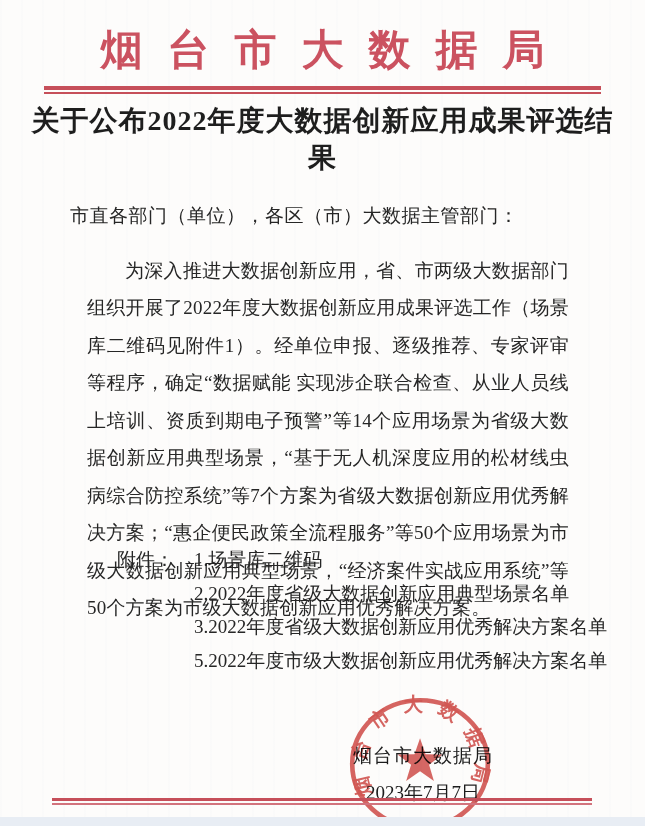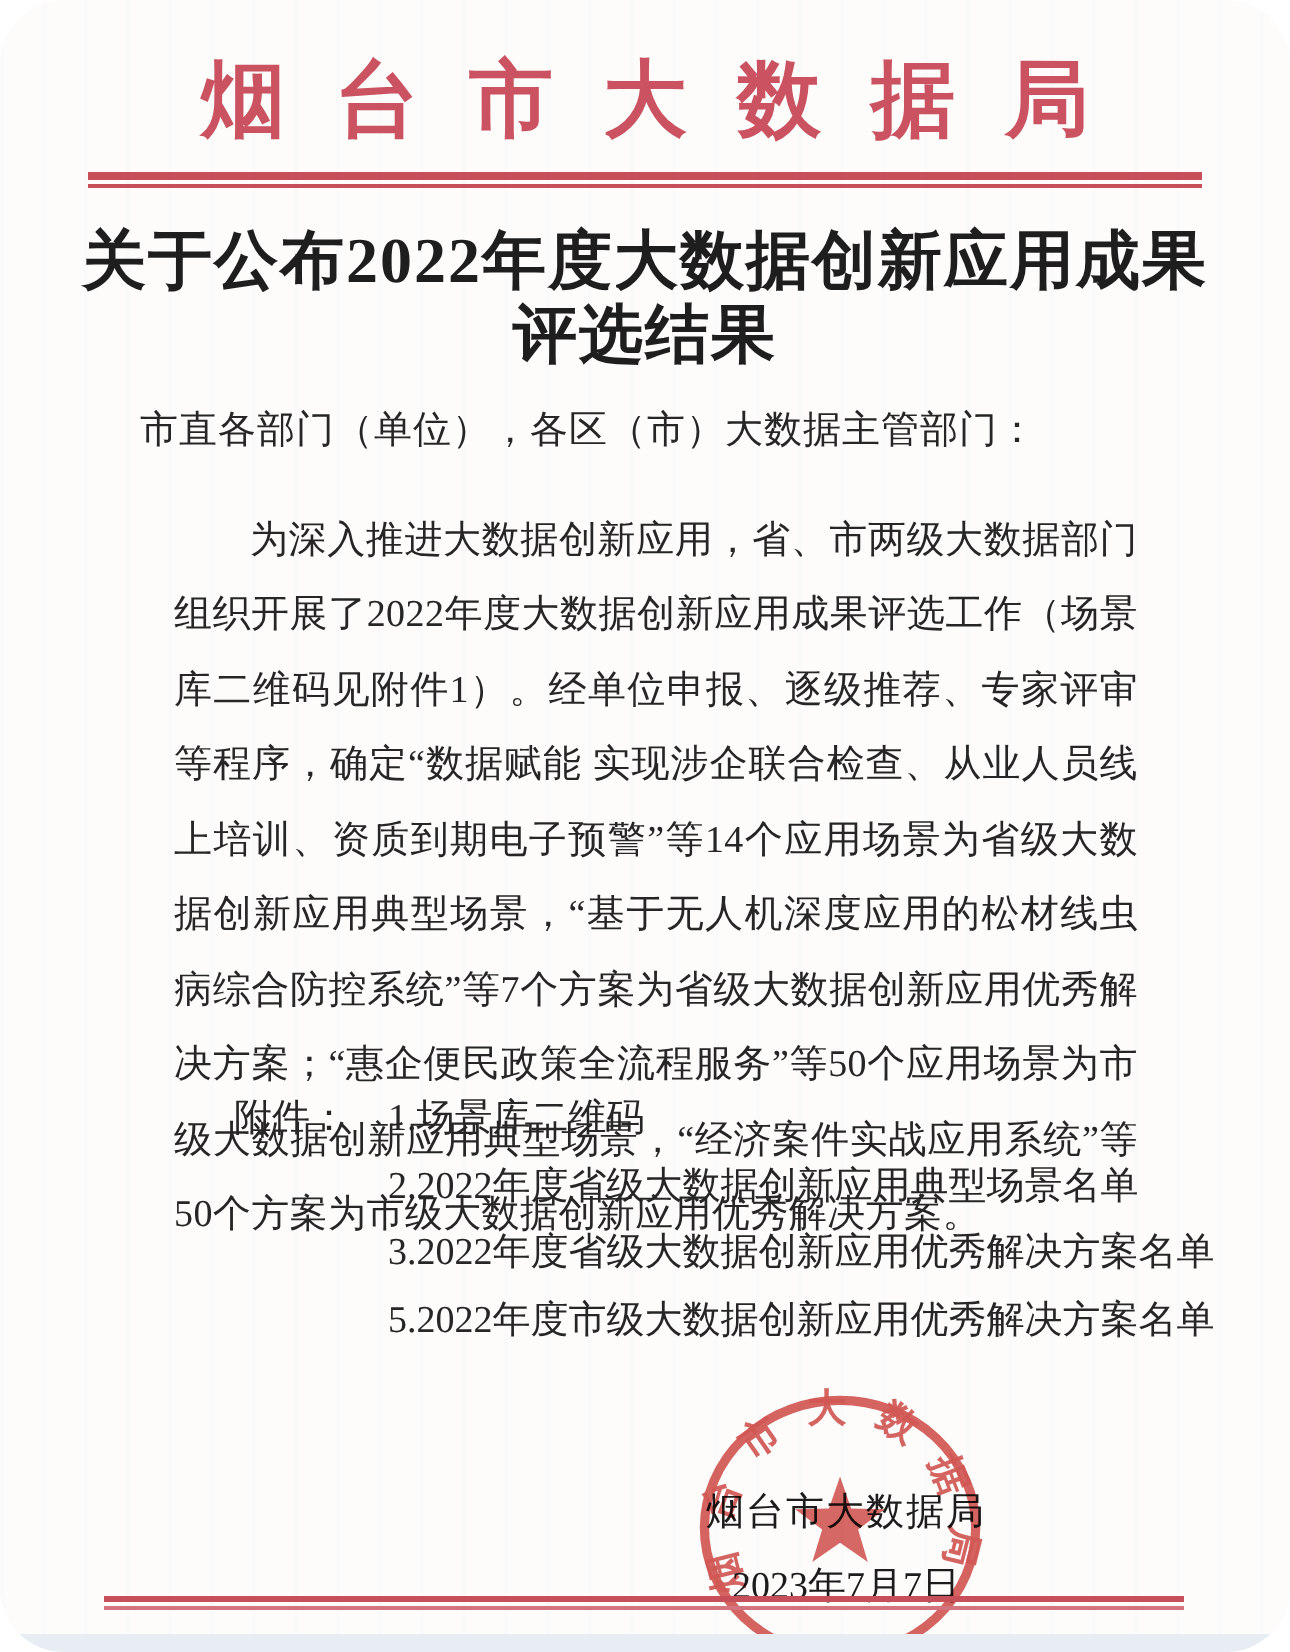--- a/index.html
+++ b/index.html
@@ -3,40 +3,39 @@
 <meta charset="utf-8">
 <style>
   html,body{margin:0;padding:0;}
   .page{
     position:relative;
     width:645px;height:826px;
     background:#fdfcfb;
     overflow:hidden;
     font-family:"Liberation Serif","DejaVu Serif",serif;
     background-image:repeating-linear-gradient(90deg,rgba(205,215,228,0.05) 0 2px,transparent 2px 21px);
-    border-radius:32px;
   }
   
   .agency{
     position:absolute;top:22px;left:0;right:0;
     text-align:center;
     font-size:42px;font-weight:700;
     color:#cb5260;
     letter-spacing:25px;text-indent:25px;
     font-family:"Liberation Serif","DejaVu Serif",serif;
   }
   .hdr-rule{
     position:absolute;top:86px;left:44px;width:557px;
     height:2px;border-top:4px solid #c64f5a;border-bottom:2px solid #c64f5a;
   }
   
   .doc-title{
-    position:absolute;top:112px;left:30px;right:30px;
+    position:absolute;top:102px;left:30px;right:30px;
     text-align:center;color:#1e1e1e;
-    font-size:32px;font-weight:700;line-height:37px;letter-spacing:1px;
+    font-size:28px;font-weight:700;line-height:37px;letter-spacing:1px;
   }
   
   .content{
     position:absolute;top:197px;left:70px;width:516px;
     color:#262626;font-size:19px;line-height:37.5px;
   }
   .salutation{letter-spacing:0.5px;}
   .body-para{
     margin:17px;text-indent:2em;text-align:justify;letter-spacing:0.2px;
   }

